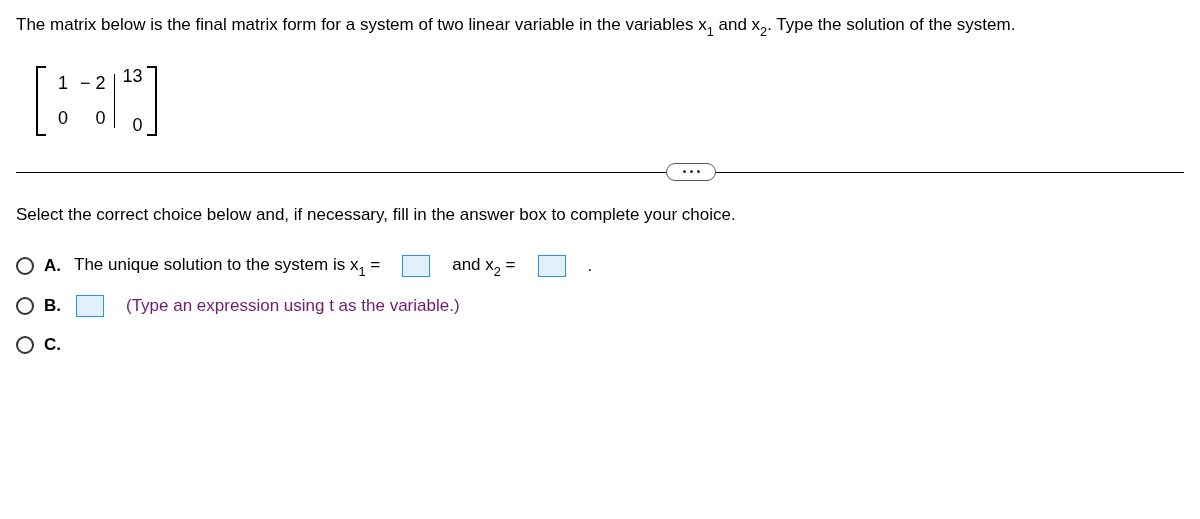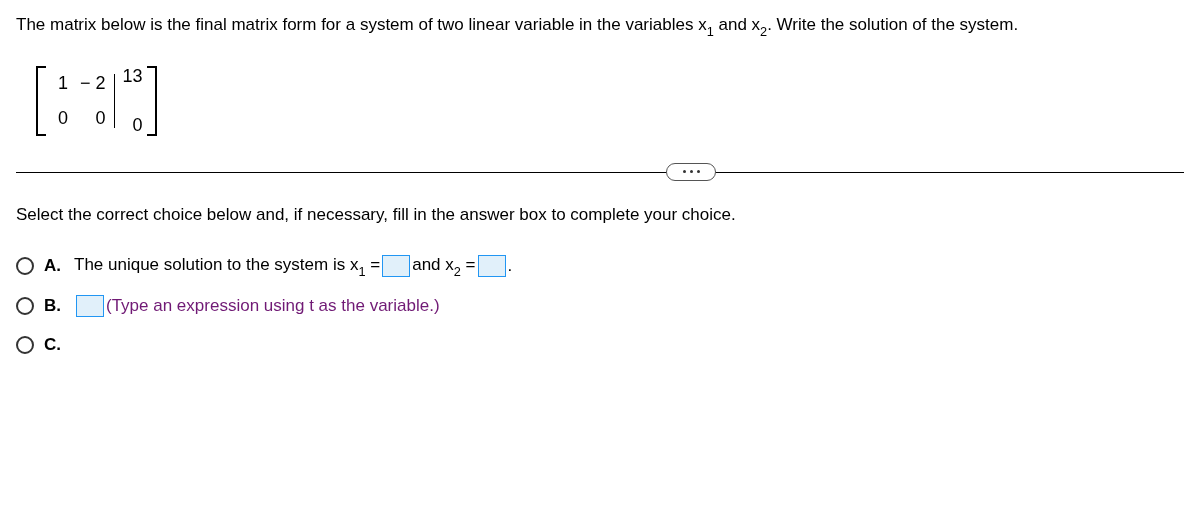--- a/index.html
+++ b/index.html
@@ -149,21 +149,21 @@
     .choice-letter {
       font-weight: bold;
       margin-right: 4px;
       flex-shrink: 0;
       width: 20px;
     }
     .choice-text {
       display: flex;
       align-items: center;
       flex-wrap: wrap;
-      gap: 0;
+      gap: 20px;
     }
     .answer-box {
       display: inline-block;
       width: 28px;
       height: 22px;
       border: 1px solid #2196F3;
       background: #E1F0FA;
       vertical-align: middle;
       margin: 0 2px;
     }
@@ -171,21 +171,21 @@
       color: #701a75;
     }
     .x-var {
       white-space: nowrap;
     }
   </style>
 </head>
 <body>
 
 <div class="problem-text">
-  <span>The matrix below is the final matrix form for a system of two linear variable in the variables x</span><span class="sub">1</span><span> and x</span><span class="sub">2</span><span>. Write the solution of the system.</span>
+  <span>The matrix below is the final matrix form for a system of two linear variable in the variables x</span><span class="sub">1</span><span> and x</span><span class="sub">2</span><span>. Type the solution of the system.</span>
 </div>
 
 <div class="matrix-area">
   <div class="bracket-left"></div>
   <div class="matrix-content">
     <div class="matrix-cols">
       <div class="matrix-col">
         <div class="matrix-cell">1</div>
         <div class="matrix-cell">0</div>
       </div>

